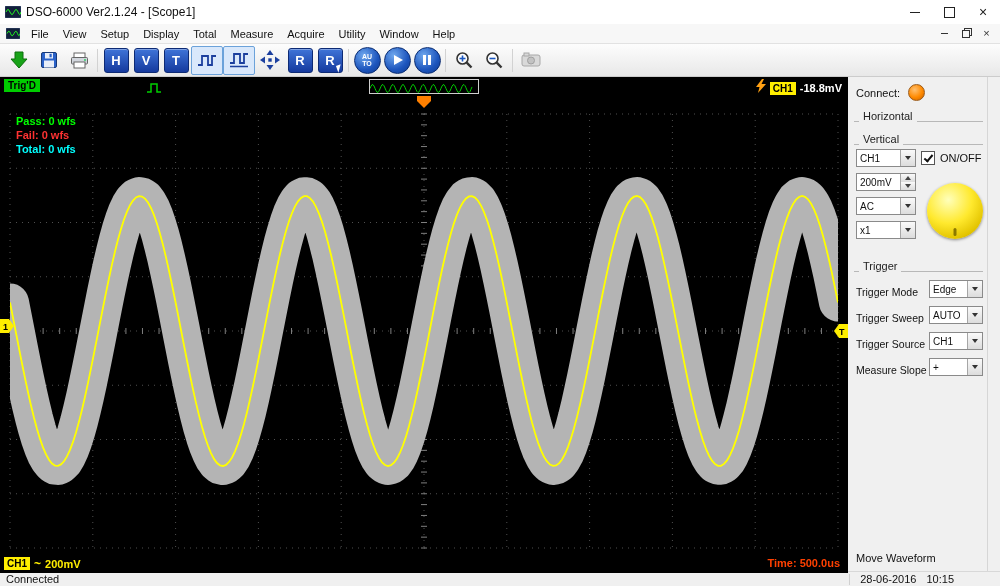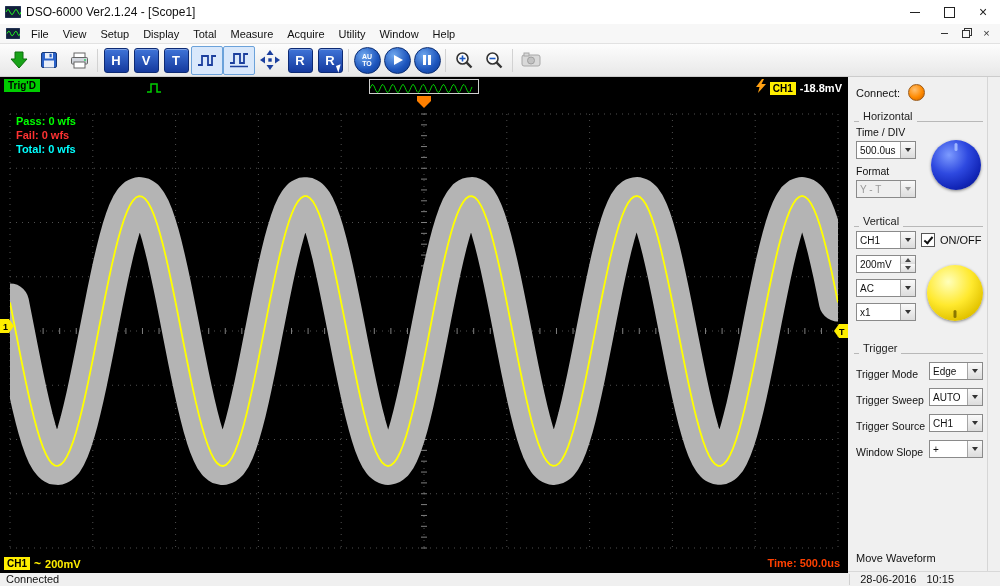--- a/index.html
+++ b/index.html
@@ -445,35 +445,20 @@
 
       <div class="connect-row">
         <span>Connect:</span>
         <span class="connect-btn"></span>
       </div>
 
       <div class="group">
         <div class="gtitle">
             <span>Horizontal</span>
           </div>
-        <div class="gbody" style="height:82px">
-          <div class="plbl">Time / DIV</div>
-          <div class="combo" style="width:58px">
-            <span class="val">500.0us</span>
-              <span class="dd"></span>
-          </div>
-          <div class="plbl" style="margin-top:6px">Format</div>
-          <div class="combo disabled" style="width:58px">
-            <span class="val">Y - T</span>
-              <span class="dd"></span>
-          </div>
-          <div class="knob knob-blue">
-              <i class="notch notch-top"></i>
-            </div>
-        </div>
       </div>
 
       <div class="group">
         <div class="gtitle">
             <span>Vertical</span>
           </div>
         <div class="gbody" style="height:104px">
           <div class="vrow">
             <div class="combo" style="width:58px">
               <span class="val">CH1</span>
@@ -529,21 +514,21 @@
               </div>
           </div>
           <div class="trow">
             <span class="tlbl">Trigger Source</span>
             <div class="combo">
                 <span class="val">CH1</span>
                 <span class="dd"></span>
               </div>
           </div>
           <div class="trow">
-            <span class="tlbl">Window Slope</span>
+            <span class="tlbl">Measure Slope</span>
             <div class="combo">
                 <span class="val">+</span>
                 <span class="dd"></span>
               </div>
           </div>
         </div>
       </div>
 
       <div class="move-wf">Move Waveform</div>
     </div>

